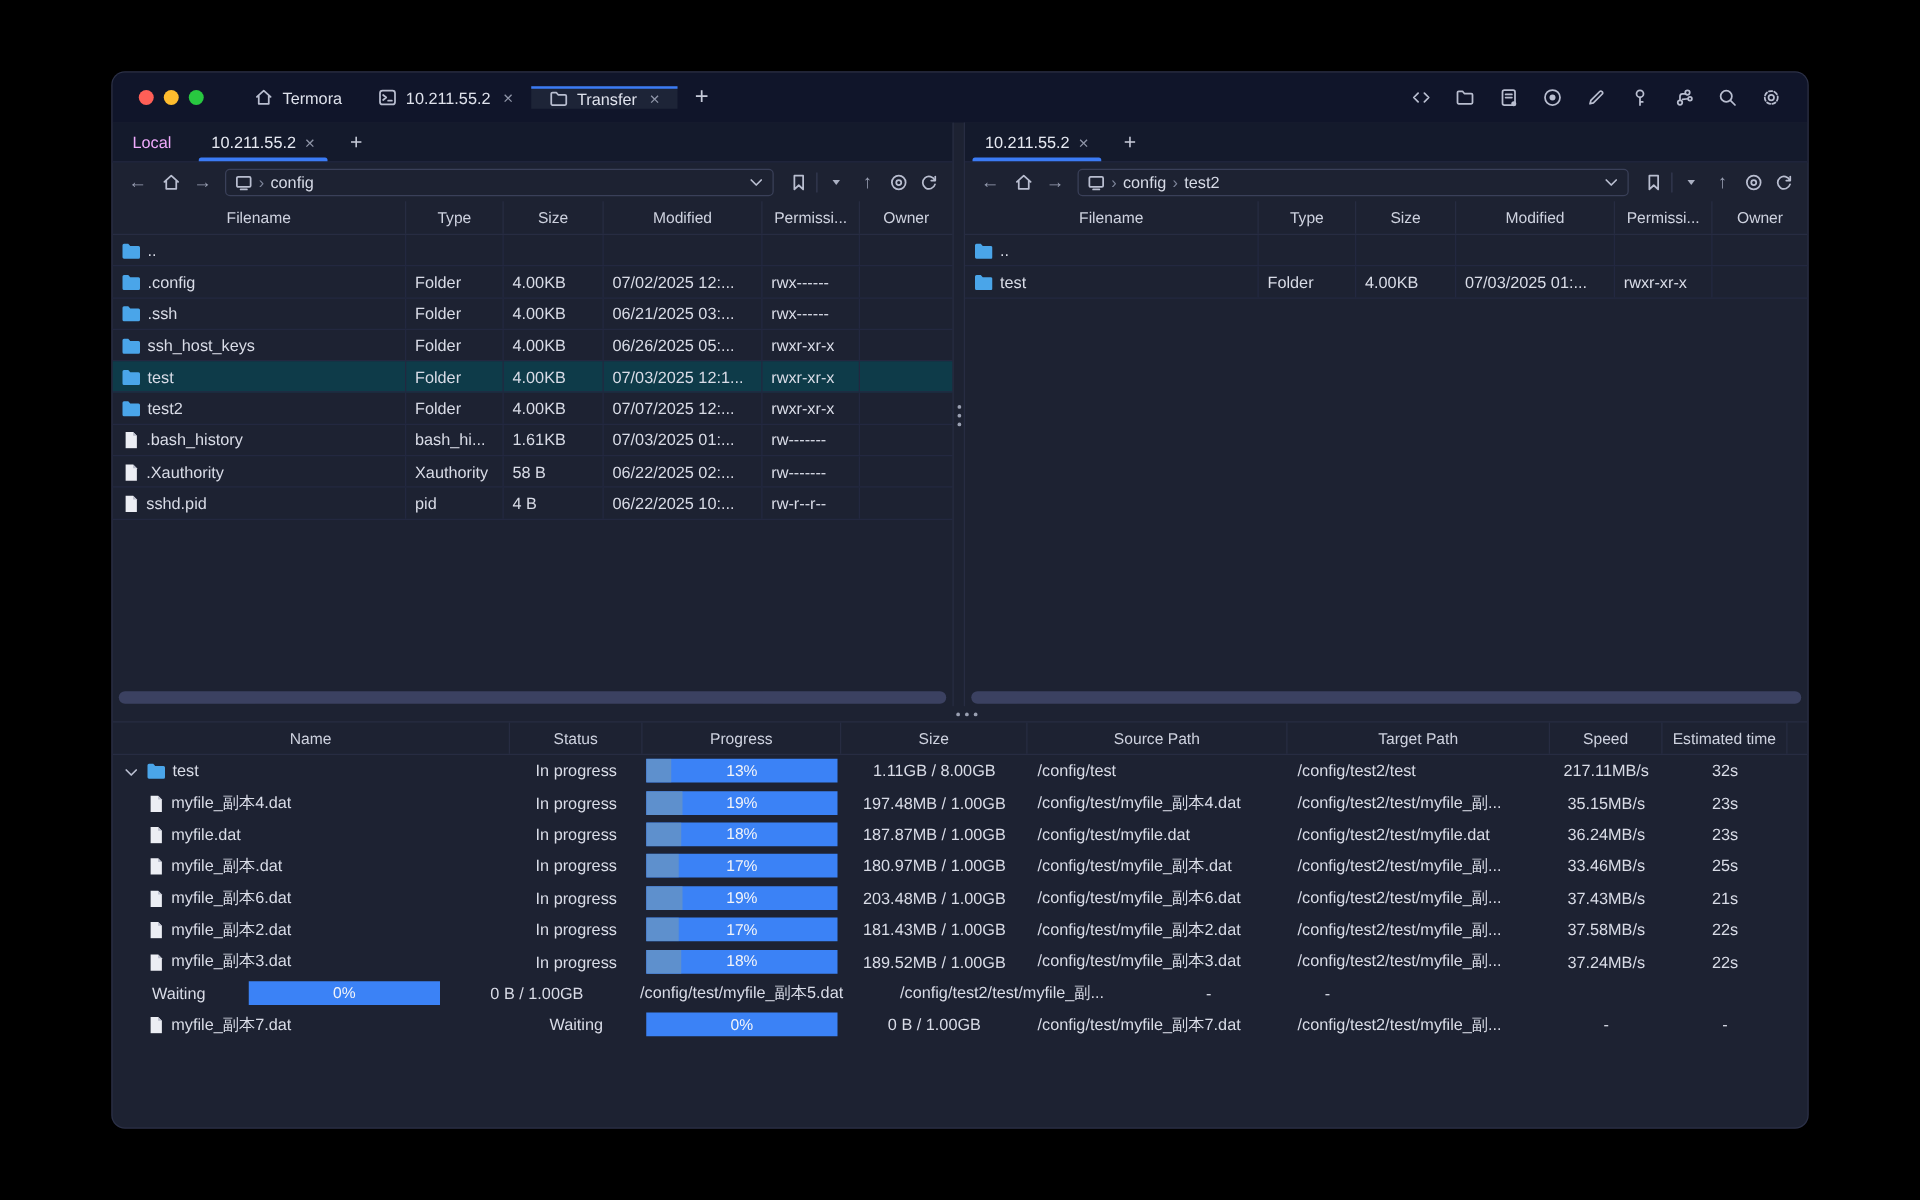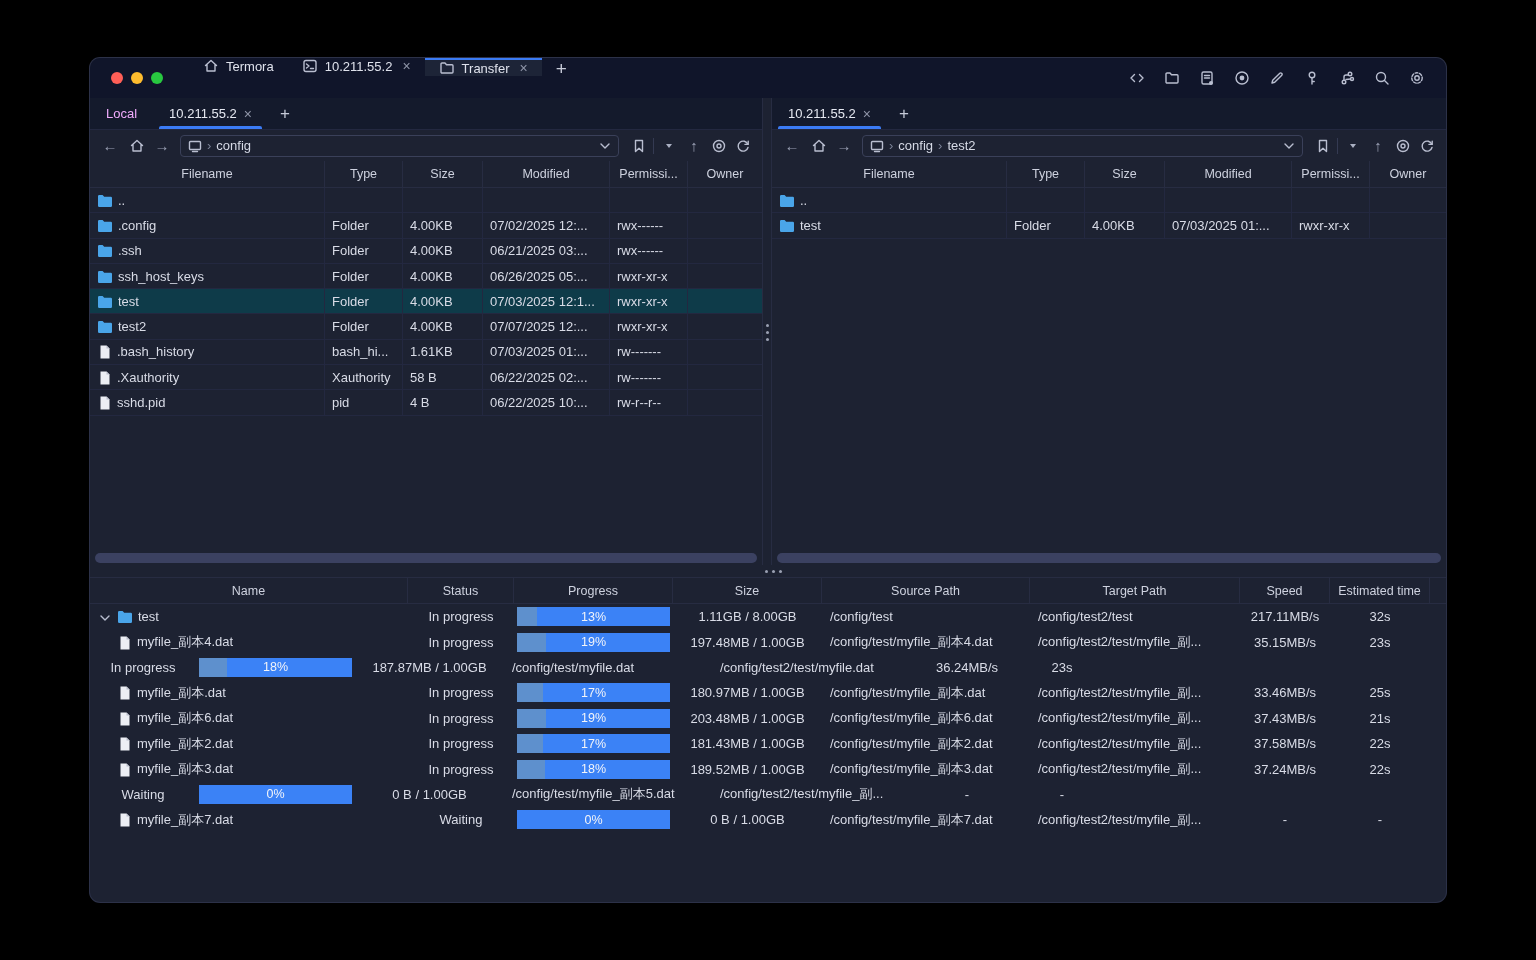--- a/index.html
+++ b/index.html
@@ -7,21 +7,21 @@
   .window{
     position:absolute; left:90px; top:58px; width:1356px; height:844px;
     background:#1d2232; border-radius:10px; overflow:hidden;
     box-shadow:0 0 0 1px #2c3148, 0 10px 40px rgba(0,0,0,.6);
     display:flex; flex-direction:column; color:#d9dce7; font-size:13px;
   }
   
   .titlebar{ height:40px; background:#10152a; display:flex; align-items:stretch; flex:0 0 auto; }
   .traffic{ display:flex; align-items:center; gap:8px; padding:0 26px 0 21px; }
   .tl{ width:12px; height:12px; border-radius:50%; }
-  .ttabs{ display:flex; align-items:flex-start; }
+  .ttabs{ display:flex; align-items:center; }
   .ttab{ display:flex; align-items:center; gap:7px; padding:0 14px; color:#dfe2ec; cursor:default; }
   .ttab.active{ background:#1d2437; border-top:2px solid #3b7bf5; padding-top:0; }
   .ttab .x, .ptab .x{ color:#8f95a8; font-size:14px; margin-left:3px; }
   .tplus{ display:flex; align-items:center; padding:0 14px; color:#c6cad8; font-size:19px; }
   .tb-actions{ margin-left:auto; display:flex; align-items:center; gap:9px; padding-right:16px; }
   .ibtn{ width:26px; height:26px; display:flex; align-items:center; justify-content:center;
          background:none; border:none; color:#b9bed0; cursor:pointer; }
   svg{ display:block; }
   .icon-stroke{ stroke:#b9bed0; fill:none; stroke-width:1.4; stroke-linecap:round; stroke-linejoin:round; }
   
@@ -624,20 +624,32 @@
             </div>
             <div class="tc t-size">197.48MB / 1.00GB</div>
             <div class="tc t-source">/config/test/myfile_副本4.dat</div>
             <div class="tc t-target">/config/test2/test/myfile_副...</div>
             <div class="tc t-speed">35.15MB/s</div>
             <div class="tc t-eta">23s</div>
             <div class="tc t-fill"></div>
           </div>
 
           <div class="trow indent" data-icon="file">
+            <div class="tc t-name">
+              <span class="chev">
+                <svg width="14" height="14">
+                  <use href="#i-chev-down"></use>
+                </svg>
+              </span>
+
+              <svg class="icon-file" width="14" height="15">
+                <use href="#i-file-fill"></use>
+              </svg>
+              <span>myfile.dat</span>
+            </div>
             <div class="tc t-status">In progress</div>
             <div class="tc t-progress">
               <div class="bar">
                 <div class="fill" style="width: 18%;"></div>
                 <div class="lbl">18%</div>
               </div>
             </div>
             <div class="tc t-size">187.87MB / 1.00GB</div>
             <div class="tc t-source">/config/test/myfile.dat</div>
             <div class="tc t-target">/config/test2/test/myfile.dat</div>

